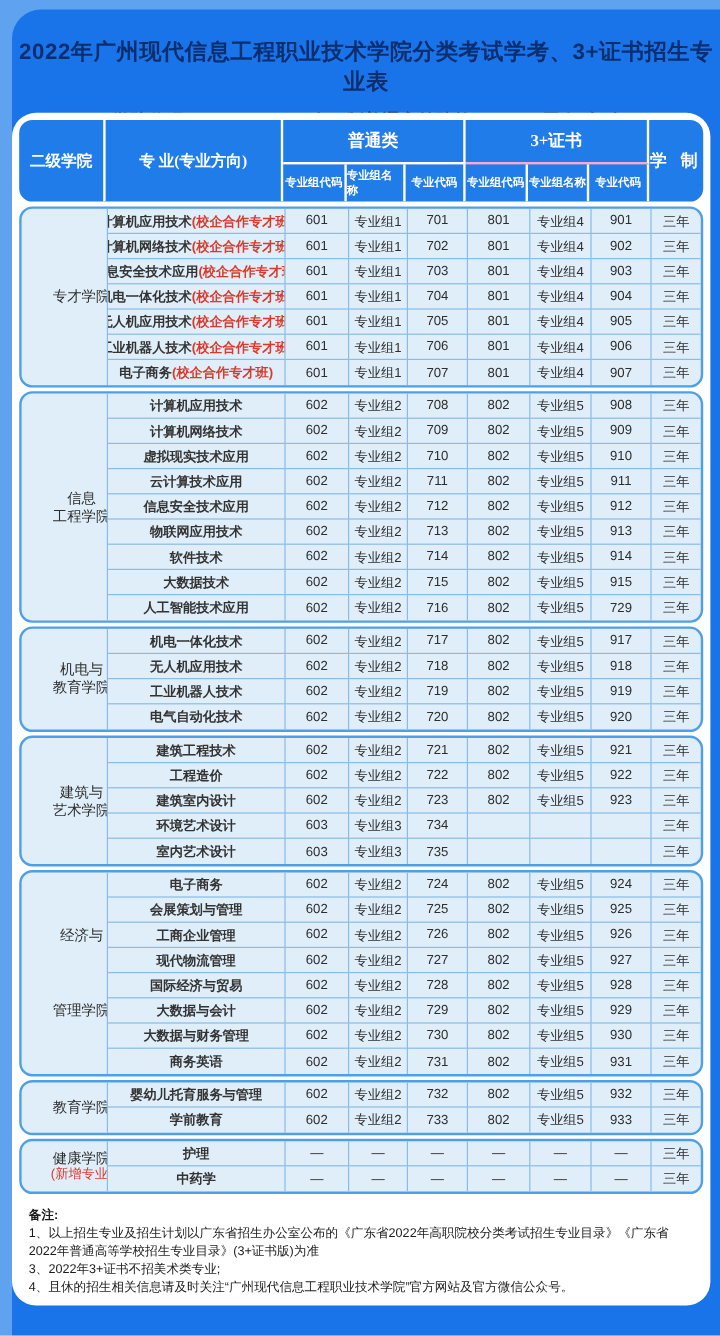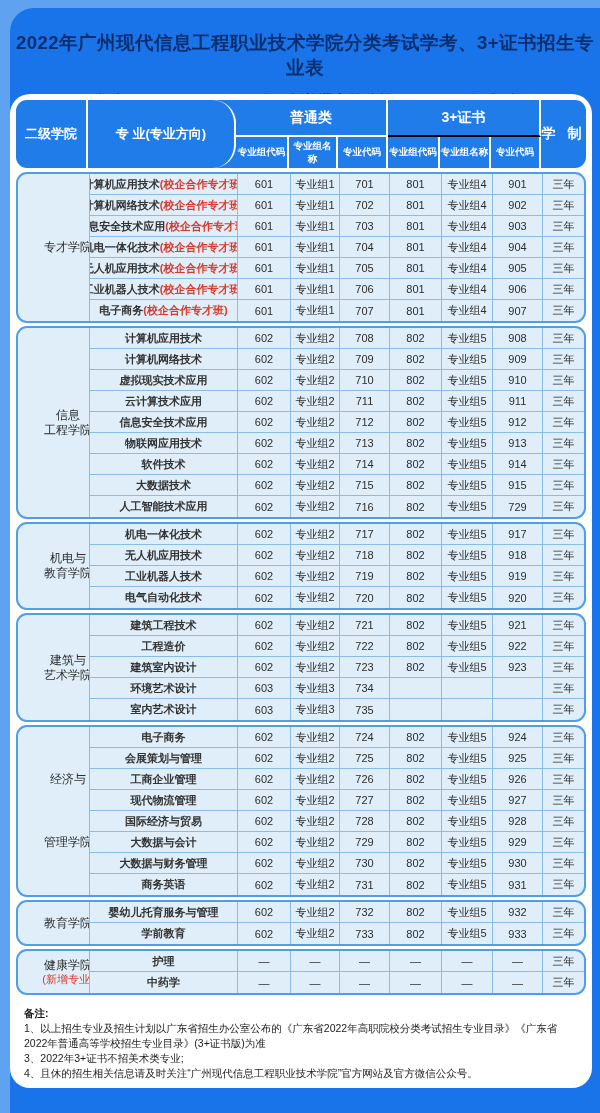--- a/index.html
+++ b/index.html
@@ -35,27 +35,28 @@
     grid-template-columns:72px 148px 53px 49px 50px 52px 51px 50px 1fr;
   }
   
   .thead{
     background:#1f7ce8;border-radius:11px;overflow:hidden;
     grid-template-rows:37px 31px;
     margin-bottom:4px;
   }
   .hcell{
     display:flex;align-items:center;justify-content:center;
-    color:#ffffff;font-weight:bold;text-align:center;
+    color:#ffffff;font-weight:bold;
     box-sizing:border-box;
+    font-family:Liberation Serif, serif;
   }
   .hc-college{grid-column:1;grid-row:1/3;font-size:13px;border-right:2px solid #fff;}
-  .hc-major{grid-column:2;grid-row:1/3;font-size:13px;border-right:2px solid #fff;border-radius:23px;}
+  .hc-major{grid-column:2;grid-row:1/3;font-size:13px;border-right:2px solid #fff;}
   .hc-reg{grid-column:3/6;grid-row:1;font-size:14px;border-right:2px solid #fff;border-bottom:2px solid #fff;}
-  .hc-cert{grid-column:6/9;grid-row:1;font-size:14px;border-right:2px solid #fff;border-bottom:2px solid #000000;}
+  .hc-cert{grid-column:6/9;grid-row:1;font-size:14px;border-right:2px solid #fff;border-bottom:2px solid #f9a8d4;}
   .hc-dur{grid-column:9;grid-row:1/3;font-size:14px;letter-spacing:4px;}
   .hc-sub{grid-row:2;font-size:9.5px;border-right:2px solid #fff;}
   
   .section{
     border:2px solid #4f9fe8;border-radius:11px;
     background:#dfeef9;overflow:hidden;
     margin-bottom:3px;
     grid-auto-rows:21px;
   }
   .cell{

